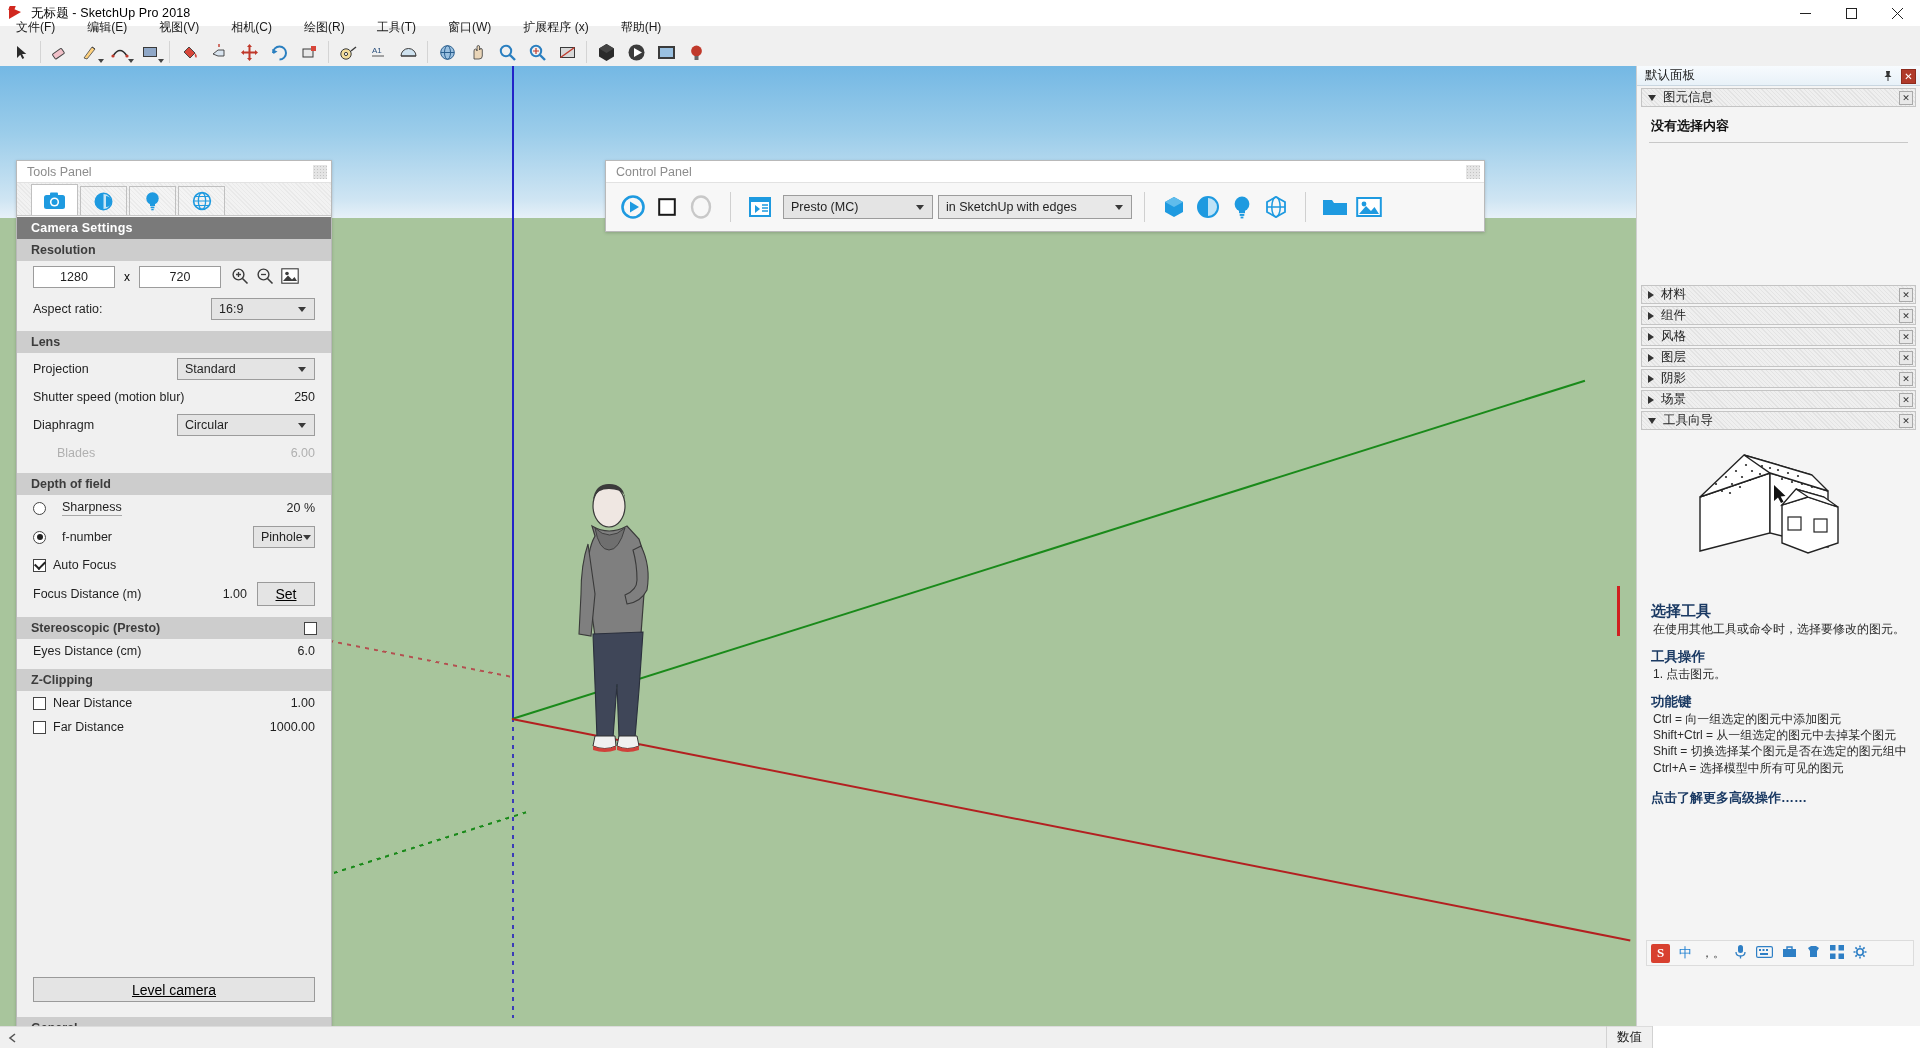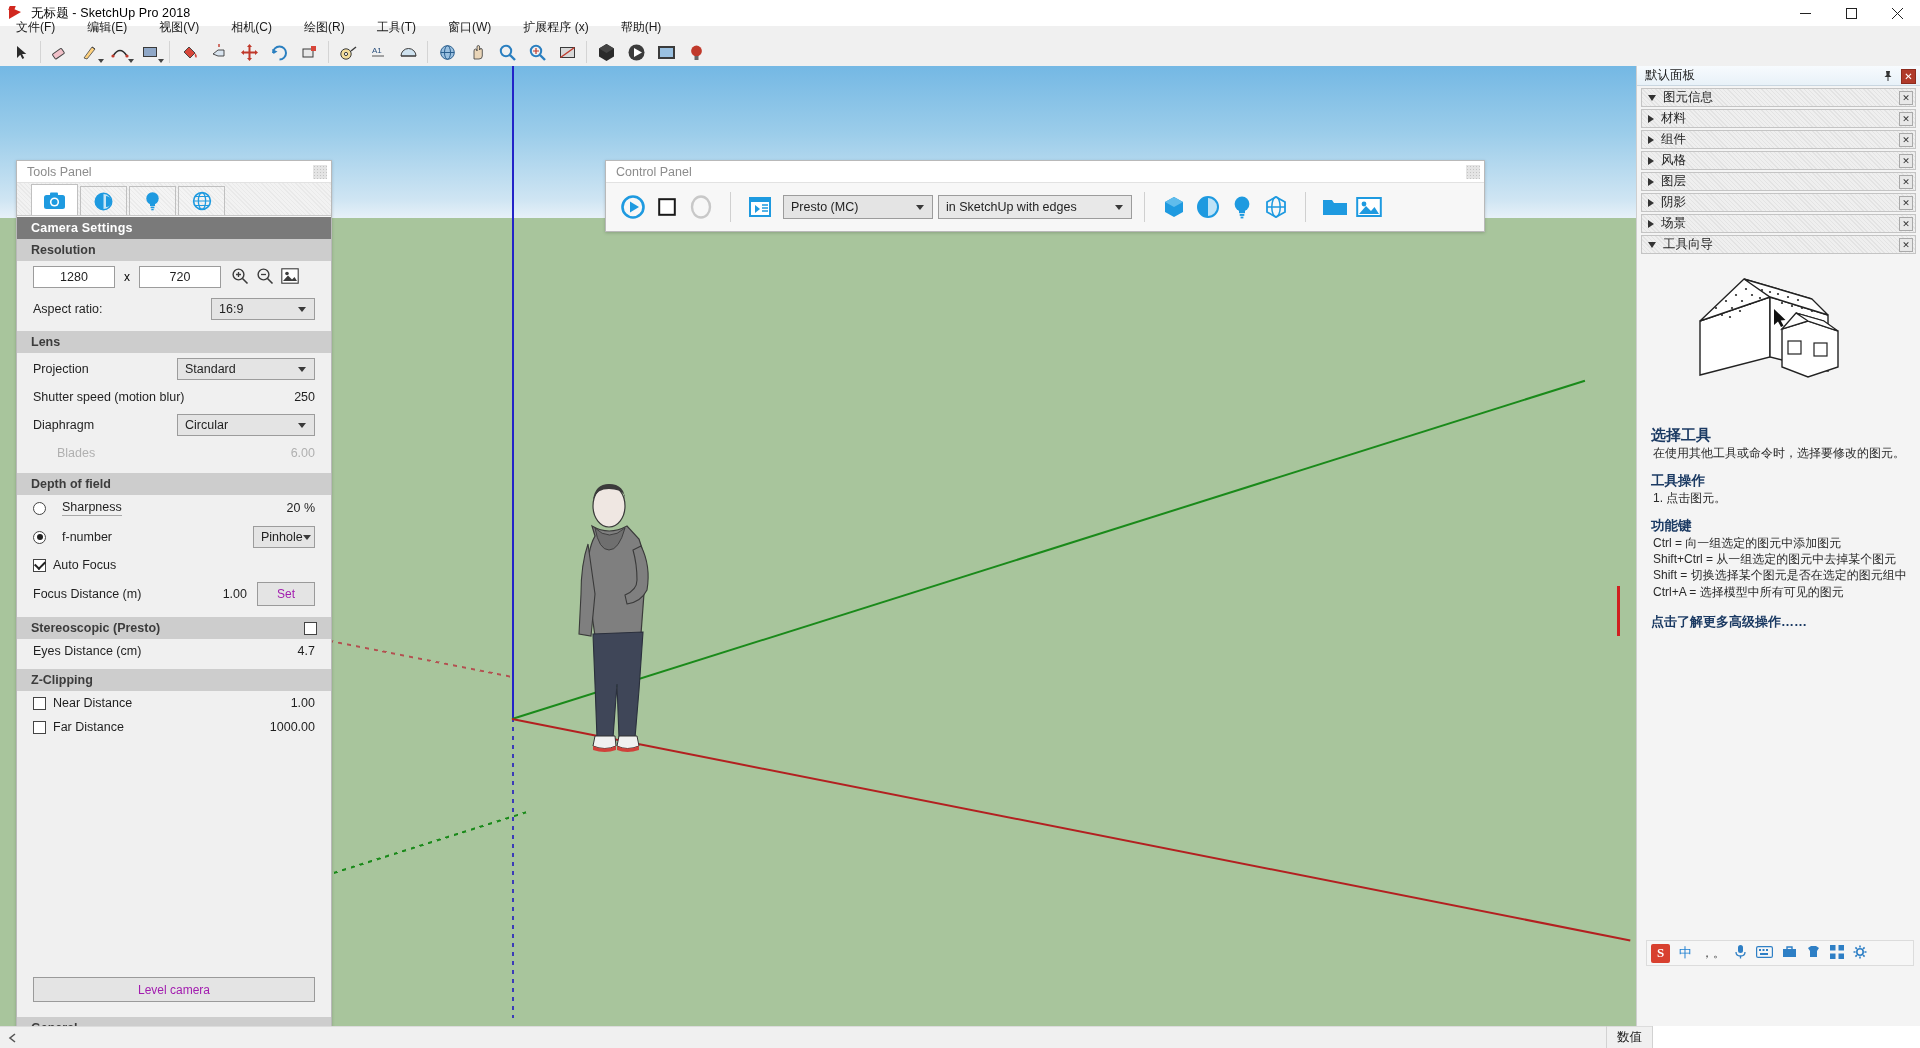--- a/index.html
+++ b/index.html
@@ -150,21 +150,21 @@
   .ck { width:13px; height:13px; border:1px solid #444; background:#fff;
         display:inline-flex; align-items:center; justify-content:center; margin-right:7px; flex:none;}
   .ck.on::after { content:""; width:8px;height:5px;border-left:2px solid #222;border-bottom:2px solid #222;
                   transform: rotate(-45deg) translate(1px,-1px); }
   .rb { width:13px; height:13px; border:1px solid #444; border-radius:50%; background:#fff;
         display:inline-flex; align-items:center;justify-content:center; margin-right:16px; flex:none;}
   .rb.on::after { content:""; width:6px;height:6px;border-radius:50%;background:#222; }
   .underline-lbl { border-bottom:1px solid #a9a9a9; padding-bottom:1px; }
   .btn-std {
     height:24px; border:1px solid #9a9a9a; background:#e4e4e4;
-    display:flex;align-items:center;justify-content:center; font-size:12px; color:#a21caf;
+    display:flex;align-items:center;justify-content:center; font-size:14px; color:#000000;text-decoration:underline;
   }
   .dim { color:#b0b0b0 !important; }
 
   
   #control-panel { left: 605px; top: 94px; width: 880px; height: 72px; }
   .cp-body { display:flex; align-items:center; height:48px; padding:0 10px; gap:0; }
   .cp-sep { width:1px; height:30px; background:#d0d0d0; margin:0 12px; }
   .cp-icon-btn { width:34px;height:34px; display:flex;align-items:center;justify-content:center; }
 
   
@@ -569,21 +569,21 @@
           <span class="val" style="margin-right:10px">1.00</span>
           <div class="btn-std" style="width:58px">Set</div>
         </div>
 
         <div class="sub-title" style="margin-top:6px; display:flex; align-items:center;">
           <span>Stereoscopic (Presto)</span>
           <span class="ck" style="margin-left:auto; margin-right:14px;"></span>
         </div>
         <div class="row">
           <span class="lbl">Eyes Distance (cm)</span>
-          <span class="val">4.7</span>
+          <span class="val">6.0</span>
         </div>
 
         <div class="sub-title" style="margin-top:6px">Z-Clipping</div>
         <div class="row">
           <span class="ck"></span>
           <span class="lbl">Near Distance</span>
           <span class="val">1.00</span>
         </div>
         <div class="row">
           <span class="ck"></span>
@@ -697,20 +697,24 @@
             <path d="M6,7 L6,11" stroke="#333"></path>
           </svg>
       </span>
       <span class="tray-close">✕</span>
     </div>
 
     <div class="tray-sec">
       <span class="tri tri-down"></span>
       <span class="nm">图元信息</span>
       <span class="sec-x">✕</span>
+    </div>
+    <div class="tray-content" style="height:176px;">
+      <div class="tray-note">没有选择内容</div>
+      <div class="hr"></div>
     </div>
 
     <div class="tray-sec">
       <span class="tri tri-right"></span>
       <span class="nm">材料</span>
       <span class="sec-x">✕</span>
     </div>
     <div class="tray-sec">
       <span class="tri tri-right"></span>
       <span class="nm">组件</span>

